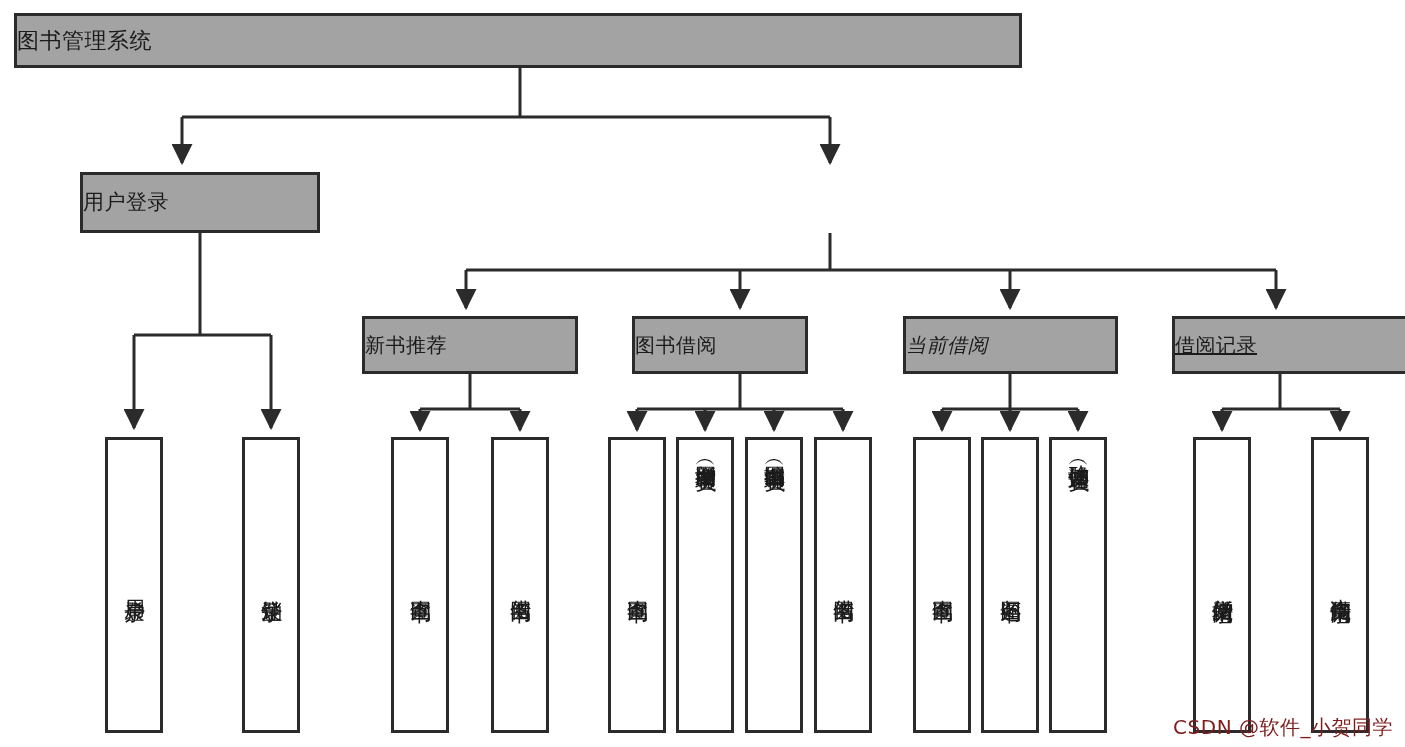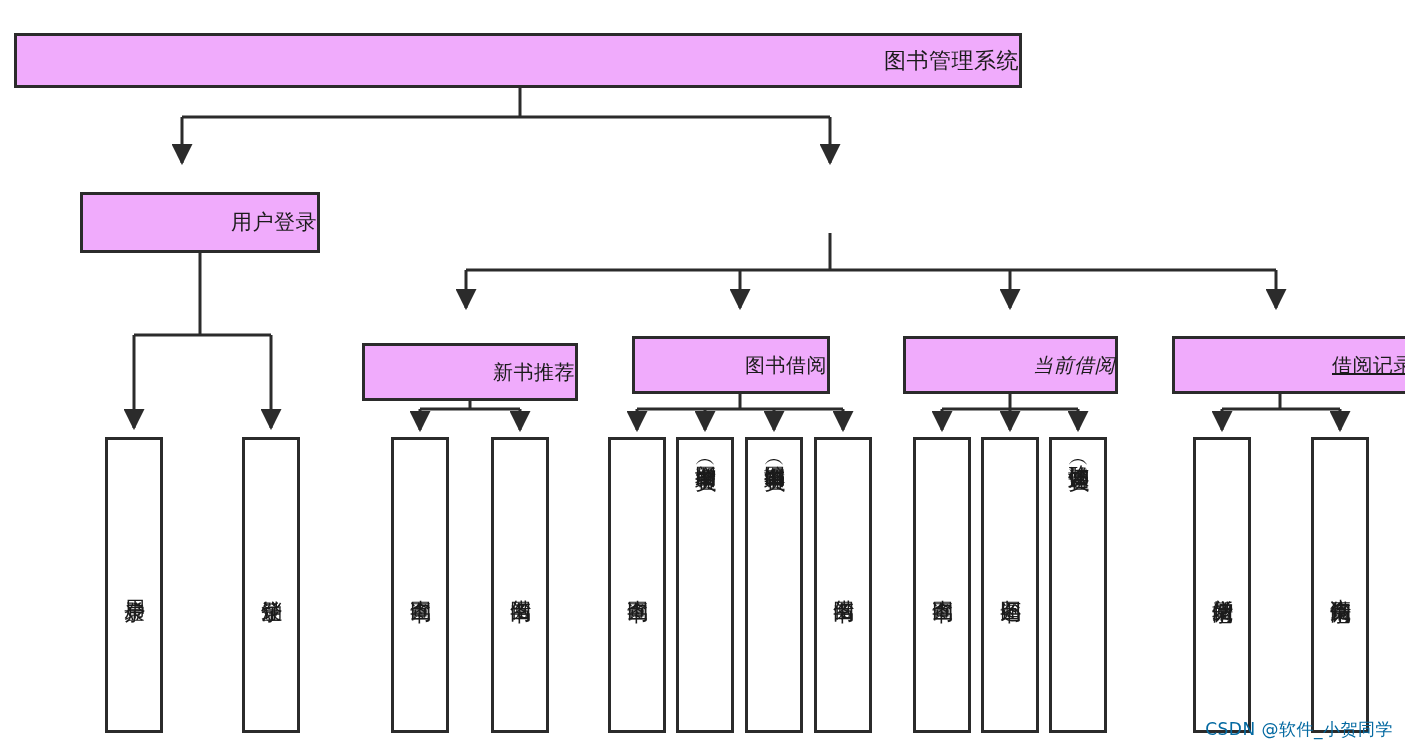--- a/index.html
+++ b/index.html
@@ -21,26 +21,25 @@
     position: absolute;
     left: 0;
     top: 0;
     width: 1405px;
     height: 747px;
   }
   .node-box {
     position: absolute;
     box-sizing: border-box;
     border: 3px solid #2b2b2b;
-    background: #f0abfc;
+    background: #a3a3a3;
     display: flex;
     align-items: center;
-    justify-content: flex-end;
+    justify-content: flex-start;
     color: #1b1b1b;
-    margin-top: 20px;
   }
   .node-label {
     font-size: 21px;
     line-height: 1.15;
     letter-spacing: 0.5px;
     white-space: nowrap;
     color: #1b1b1b;
   }
   .node-root .node-label { font-size: 22px; }
   .node-level1 .node-label { font-size: 21px; }
@@ -66,22 +65,22 @@
     white-space: nowrap;
   }
   .leaf-box.center-text {
     align-items: center;
     padding-top: 0;
   }
   .watermark {
     position: absolute;
     right: 12px;
     bottom: 6px;
-    font-size: 17px;
-    color: #0369a1;
+    font-size: 20px;
+    color: #7f1d1d;
     letter-spacing: 0.5px;
     white-space: nowrap;
     pointer-events: none;
     text-align: center;
   }
 </style>
 </head>
 <body>
 
 <div id="canvas">
@@ -140,24 +139,24 @@
   </svg>
 
   <div class="node-box node-root" style="left:14px; top:13px; width:1008px; height:55px;">
     <span class="node-label">图书管理系统</span>
   </div>
 
   <div class="node-box node-level1" style="left:80px; top:172px; width:240px; height:61px;">
     <span class="node-label">用户登录</span>
   </div>
 
-  <div class="node-box node-level2" style="left:362px; top:323px; width:216px; height:58px;font-family:Liberation Serif, serif;">
+  <div class="node-box node-level2" style="left:362px; top:316px; width:216px; height:58px;font-family:Liberation Serif, serif;">
     <span class="node-label">新书推荐</span>
   </div>
-  <div class="node-box node-level2" style="left:632px; top:316px; width:198px; height:58px;">
+  <div class="node-box node-level2" style="left:632px; top:316px; width:176px; height:58px;">
     <span class="node-label">图书借阅</span>
   </div>
   <div class="node-box node-level2" style="left:903px; top:316px; width:215px; height:58px;font-style:italic;">
     <span class="node-label">当前借阅</span>
   </div>
   <div class="node-box node-level2" style="left:1172px; top:316px; width:245px; height:58px;text-decoration:underline;">
     <span class="node-label">借阅记录</span>
   </div>
 
   <div class="leaf-box center-text" style="left:105px; top:437px; width:58px; height:296px;">

